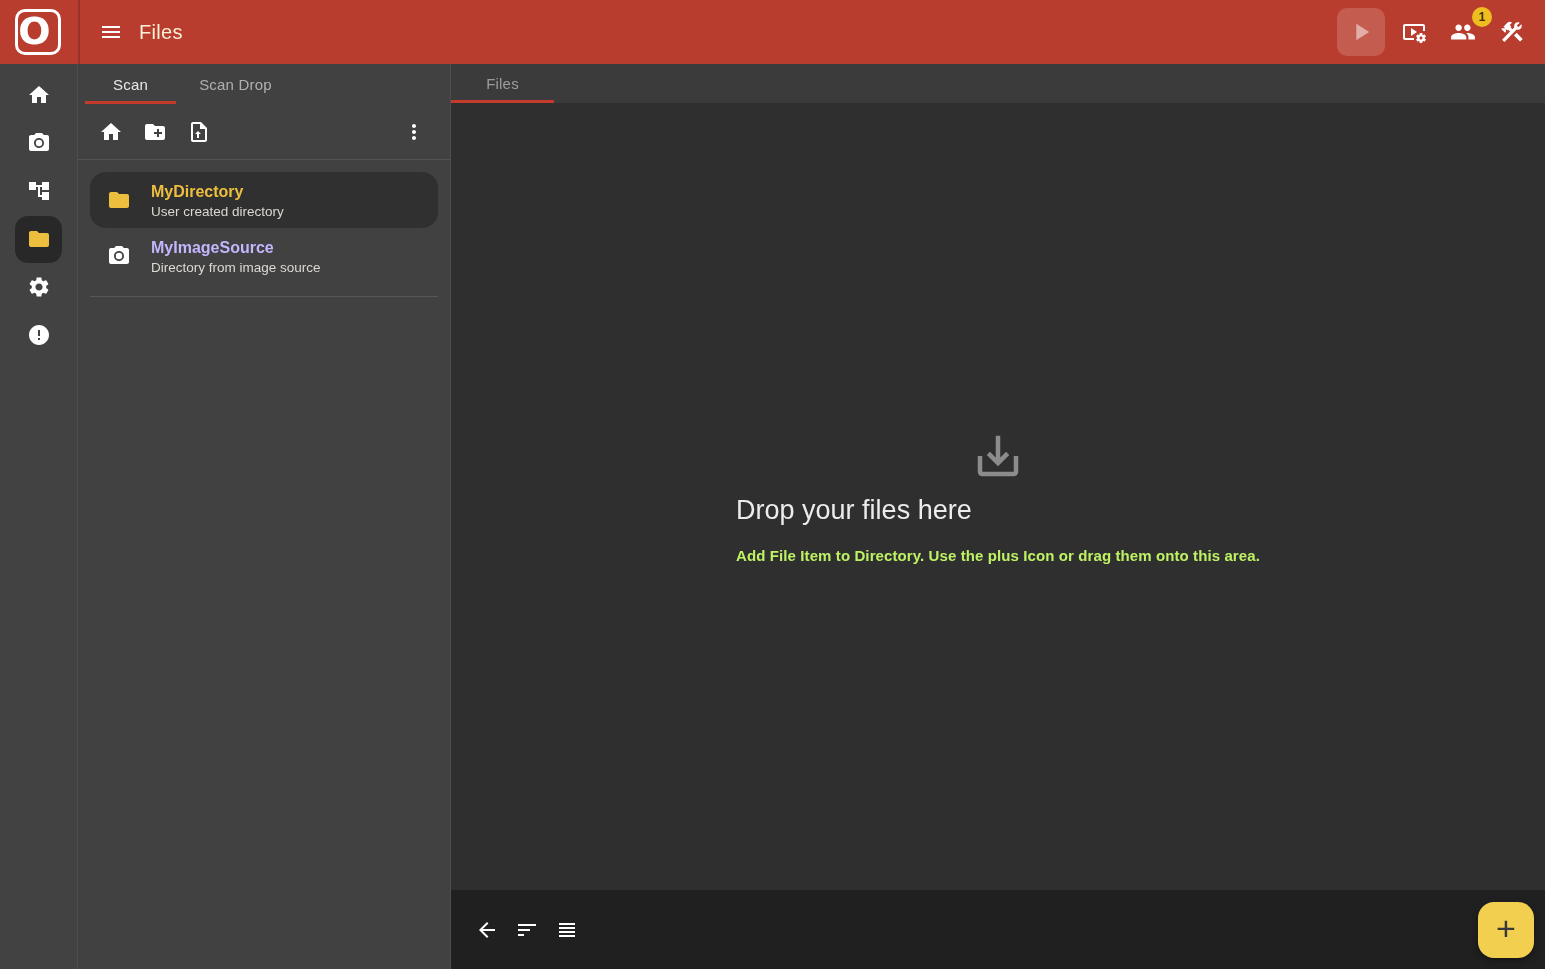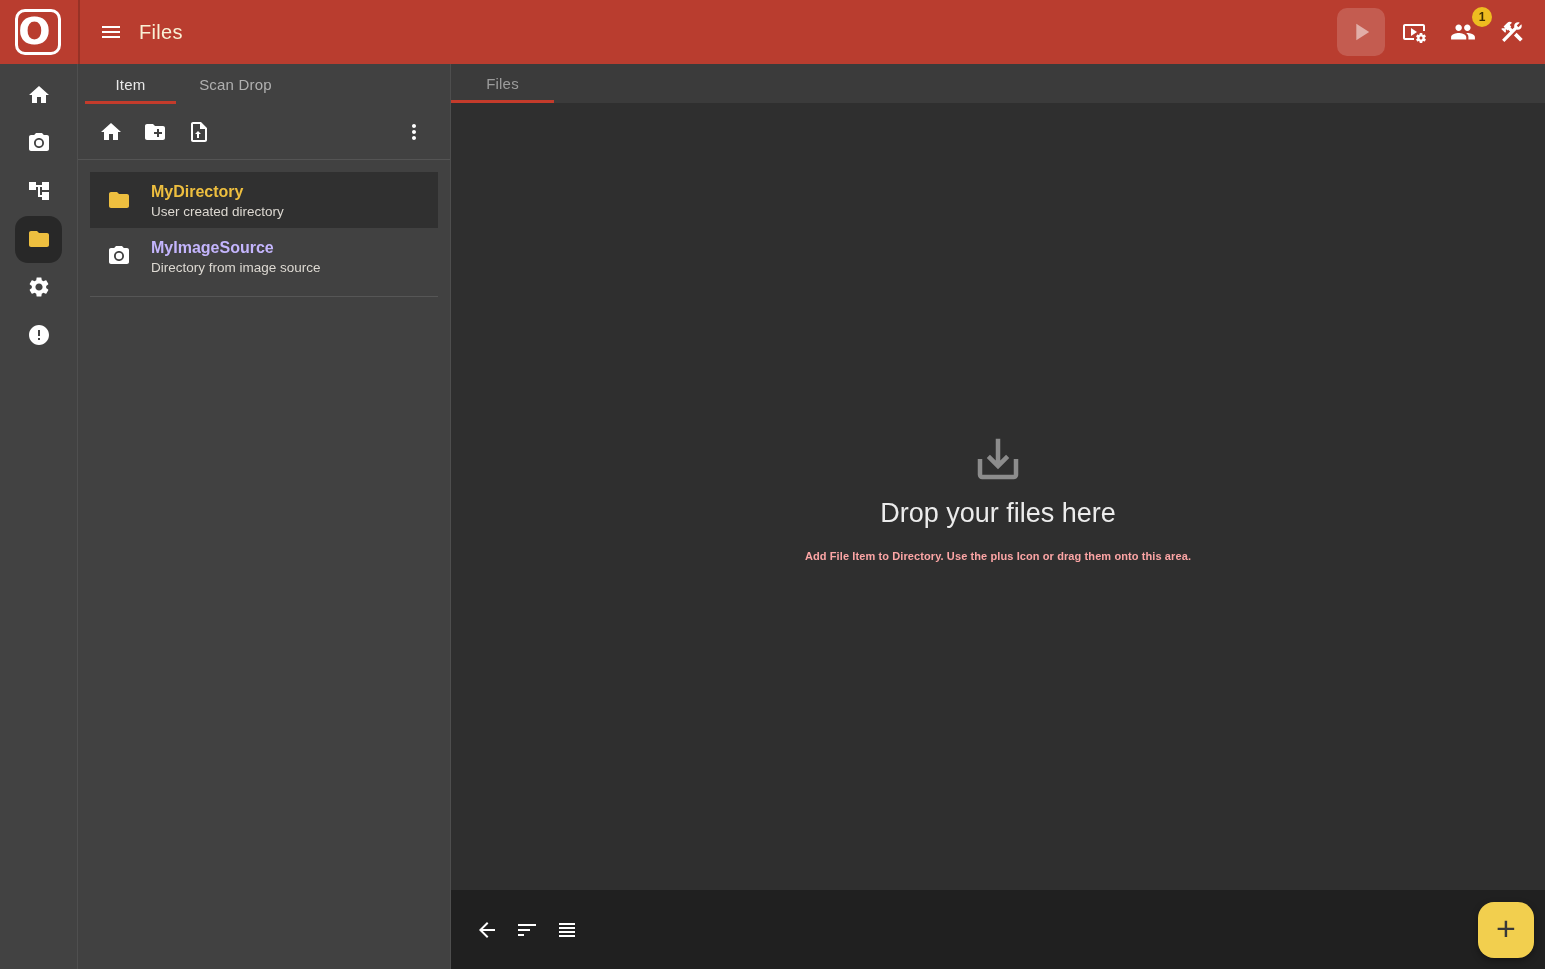--- a/index.html
+++ b/index.html
@@ -51,42 +51,42 @@
          font-size:15px; font-weight:500; letter-spacing:.2px; color:#b0b0b0;
          cursor:pointer; height:100%; }
   .panel-tabs .tab { width:105px; }
   .panel-tabs .tab.active { color:#e8e8e8; }
   .tab-indicator { position:absolute; bottom:0; height:3px; background:var(--accent,#c43b2b); }
   .panel-tabs .tab-indicator { left:7px; right:7px; }
   .panel-toolbar { flex:0 0 56px; height:56px; display:flex; align-items:center;
                    padding:0 16px 0 13px; gap:4px; border-bottom:1px solid #545454; }
   .toolbar-spacer { flex:1; }
   .list { padding-top:12px; }
-  .row { margin:0 12px; height:56px; border-radius:0; display:flex; align-items:center;
+  .row { margin:0 12px; height:56px; border-radius:16px; display:flex; align-items:center;
          padding-left:17px; cursor:pointer; }
   .row.selected { background:var(--selected-row-bg,#303030); }
   .ricon { width:24px; height:24px; display:flex; color:#fff; flex:0 0 24px; }
   .ricon.amber { color:var(--amber,#eebf3f); }
   .row-text { margin-left:20px; }
   .row-title { font-size:16px; font-weight:600; color:#c4b5fd; line-height:1.25; }
   .row.selected .row-title { color:var(--amber,#eebf3f); }
   .row-sub { font-size:13.5px; color:#ddd9d2; margin-top:2px; }
   .list-divider { height:1px; background:#565656; margin:12px 12px 0; }
 
   
   .main { flex:1; min-width:0; background:var(--main-bg,#2f2f2f); display:flex;
           flex-direction:column; position:relative; border-left:1px solid #4e4e4e; }
   .main-tabs { flex:0 0 39px; height:39px; background:var(--tabbar-bg,#3b3b3b); display:flex; }
   .main-tabs .tab { width:103px; color:#9c9c9c; font-size:15px; }
   .main-tabs .tab-indicator { left:0; right:0; }
   .content { flex:1; display:flex; align-items:center; justify-content:center; }
-  .drop-inner { text-align:center; }
+  .drop-inner { }
   .drop-icon { color:#8c8c8c; }
   .drop-title { font-size:27px; font-weight:400; color:#ececec; margin-top:12px; }
-  .drop-hint { font-size:11px; font-weight:600; color:#fca5a5; margin-top:21px; letter-spacing:.1px; }
+  .drop-hint { font-size:15px; font-weight:600; color:#bef264; margin-top:21px; letter-spacing:.1px; }
   .bottom-bar { flex:0 0 79px; height:79px; background:var(--bottombar-bg,#202020);
                 display:flex; align-items:center; padding-left:24px; gap:16px; }
   .bb-btn { width:24px; height:24px; background:none; border:none; color:#fff;
             display:flex; align-items:center; justify-content:center; cursor:pointer; padding:0; }
   .fab { position:absolute; right:11px; bottom:11px; width:56px; height:56px;
          border-radius:16px; background:var(--fab-bg,#f2cf4e); border:none; cursor:pointer;
          color:#383838; display:flex; align-items:center; justify-content:center;
          box-shadow:0 3px 7px rgba(0,0,0,0.35); }
   .fab span { font-size:34px; line-height:1; margin-top:-4px; font-weight:400; }
   svg { display:block; }
@@ -191,21 +191,21 @@
           <svg width="24" height="24" viewBox="0 0 24 24" fill="currentColor">
               <path d="M12 2C6.48 2 2 6.48 2 12s4.48 10 10 10 10-4.48 10-10S17.52 2 12 2zm1 15h-2v-2h2v2zm0-4h-2V7h2v6z"></path>
             </svg>
         </span>
       </button>
     </nav>
 
     <section class="panel">
       <div class="panel-tabs">
         <div class="tab active">
-          <span>Item</span>
+          <span>Scan</span>
           <span class="tab-indicator"></span>
         </div>
         <div class="tab">
           <span>Scan Drop</span>
         </div>
       </div>
 
       <div class="panel-toolbar">
         <button class="icon-btn">
           <span>

